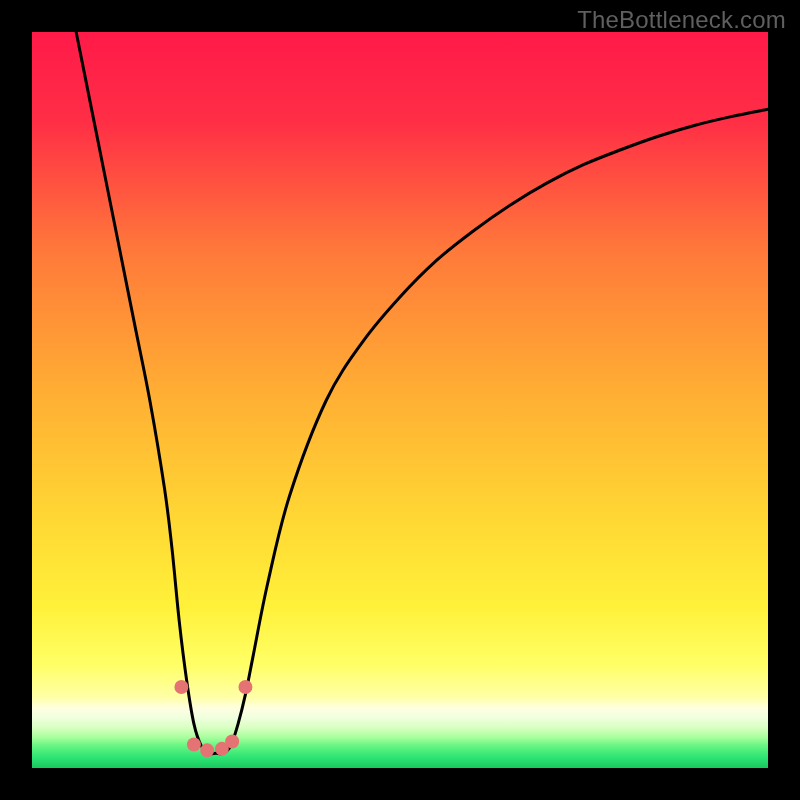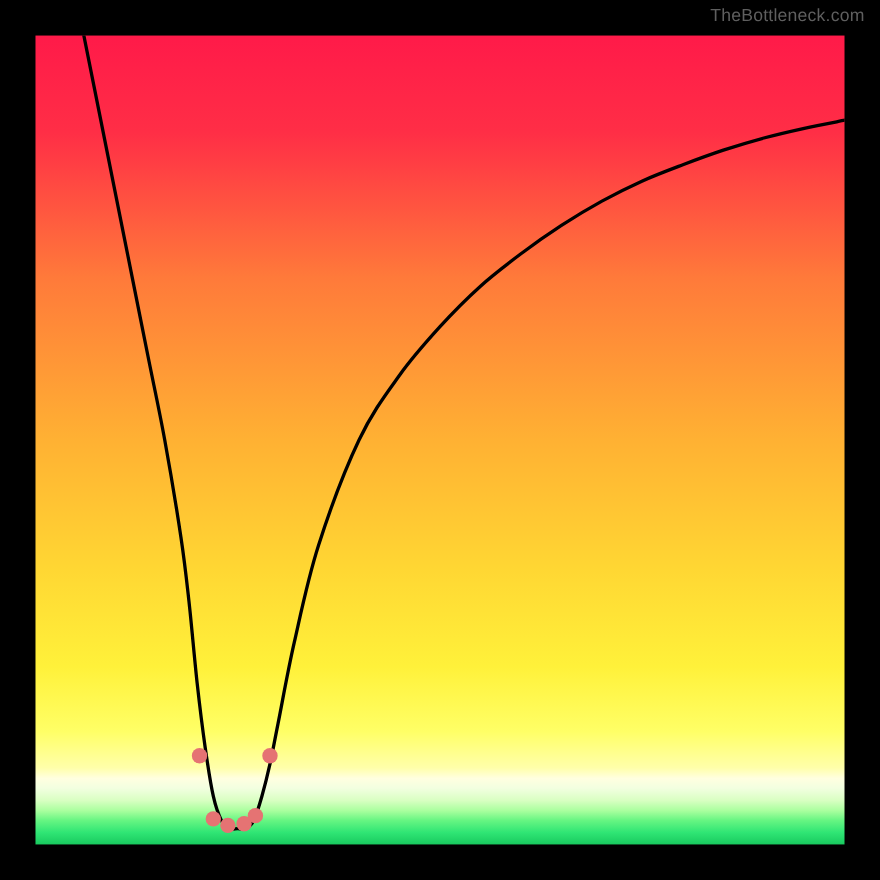--- a/index.html
+++ b/index.html
@@ -25,21 +25,21 @@
     overflow: hidden;
   }
   .gradient-bg {
     position: absolute;
     inset: 0;
   }
   .watermark {
     position: absolute;
     top: 6px;
     right: 14px;
-    font-size: 16px;
+    font-size: 24px;
     font-weight: 500;
     color: #5f5f5f;
     letter-spacing: 0.2px;
     user-select: none;
   }
   svg.curve {
     position: absolute;
     inset: 0;
   }
 </style>

